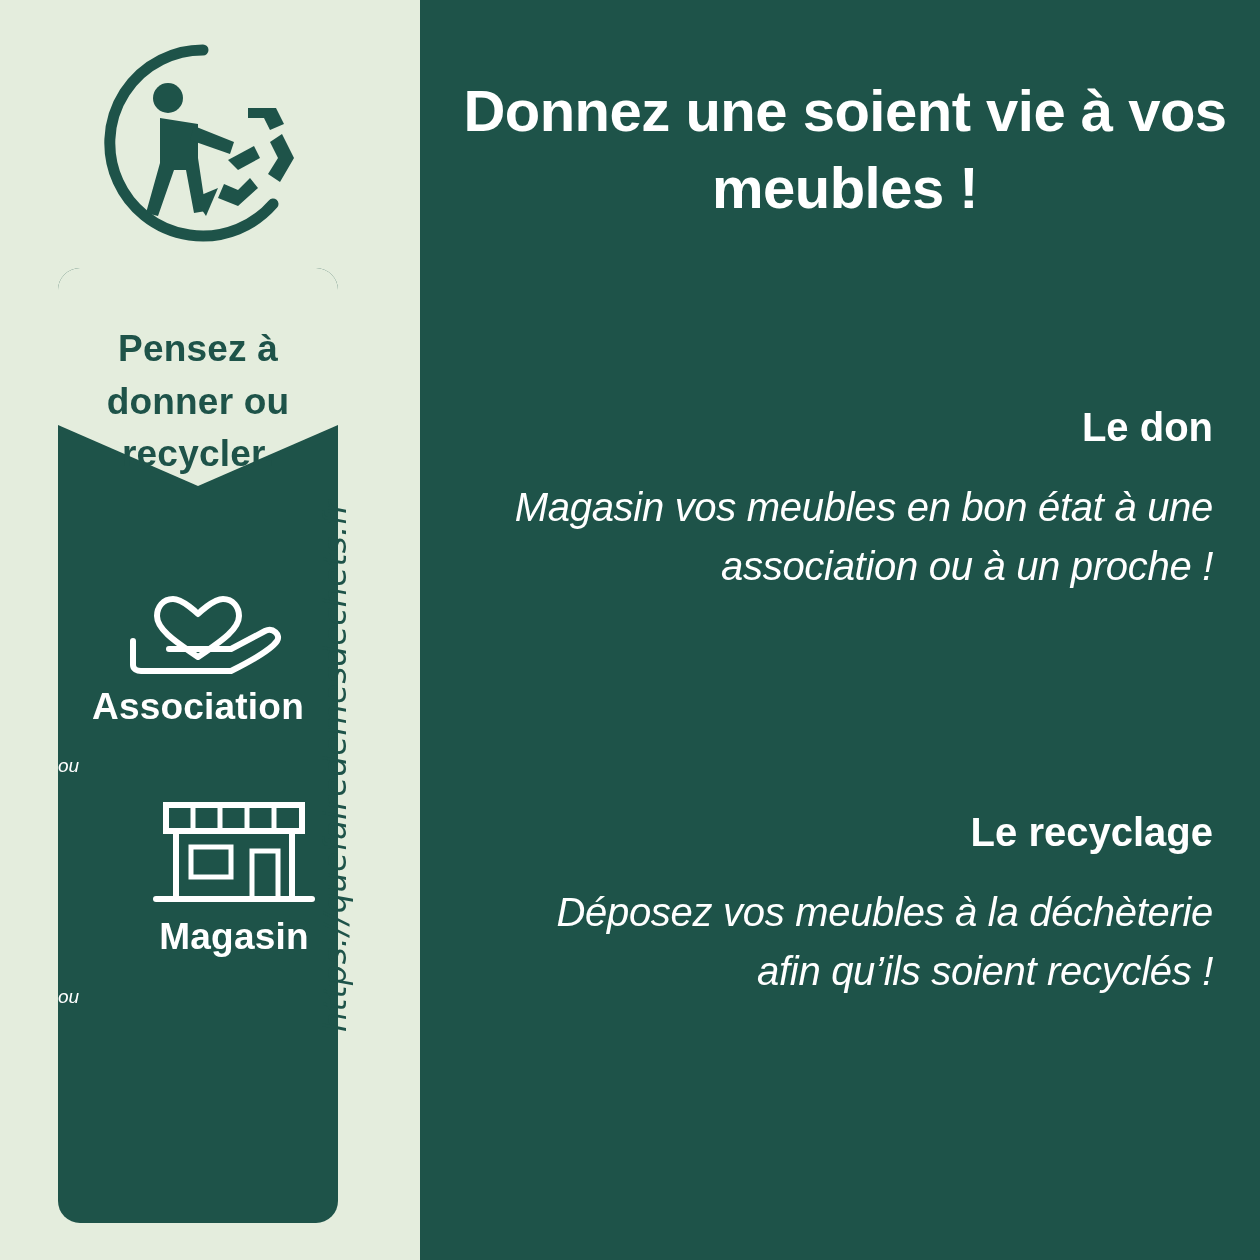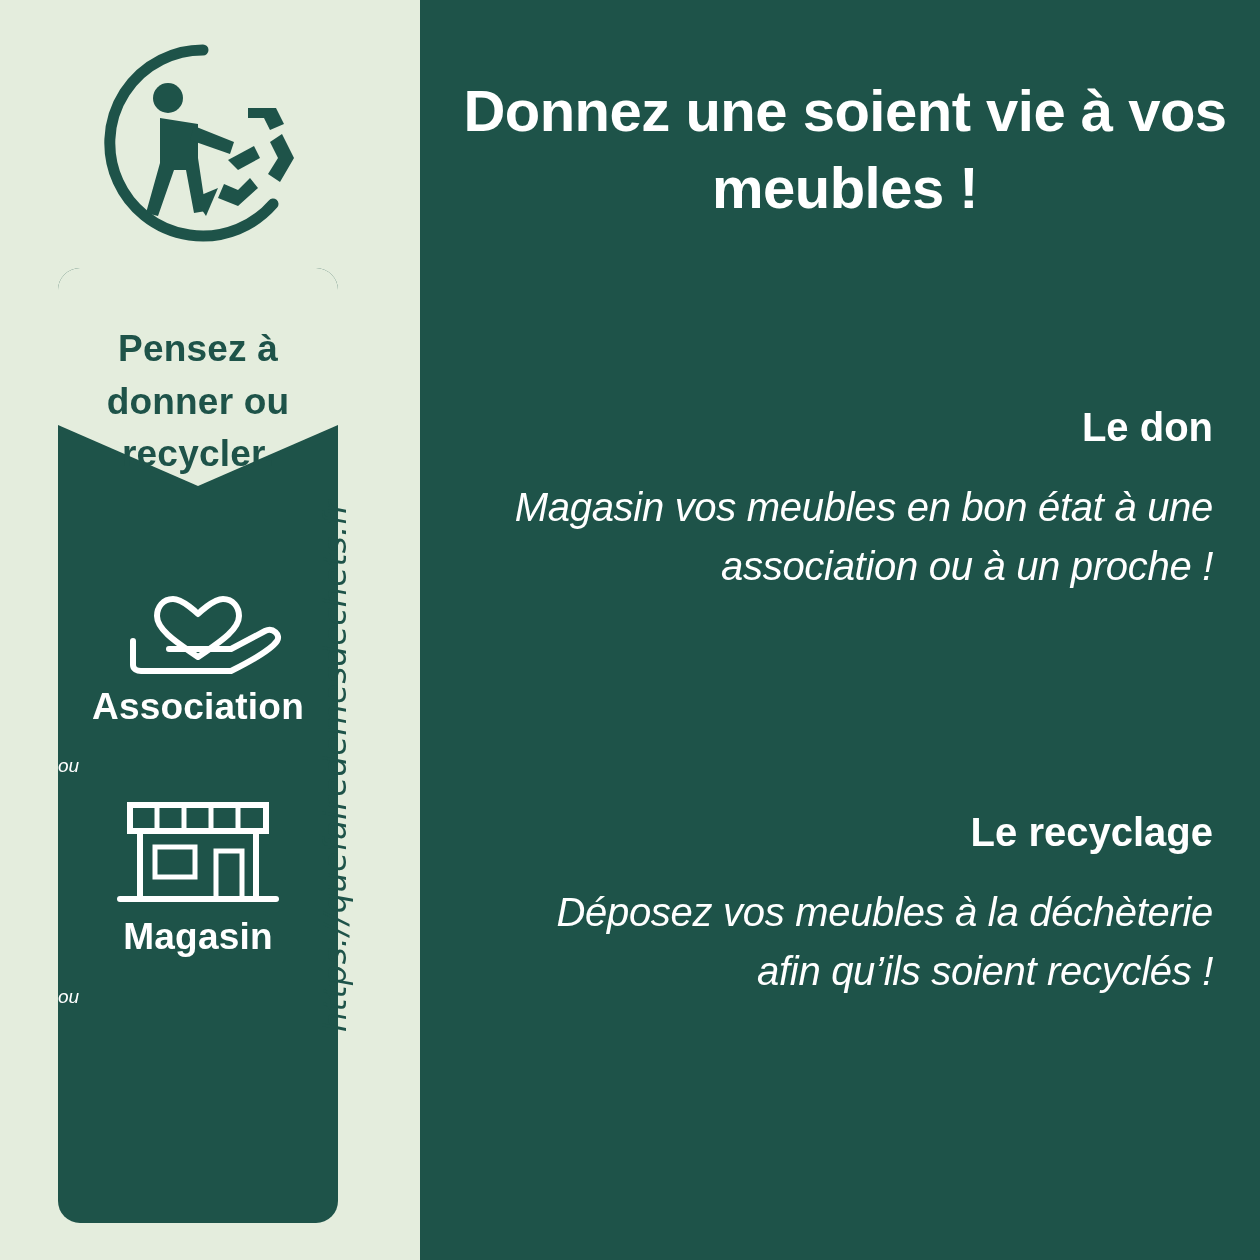--- a/index.html
+++ b/index.html
@@ -109,21 +109,21 @@
     width: 280px;
     left: 0;
     text-align: left;
     color: #ffffff;
     font-size: 19px;
     font-style: italic;
   }
 
   .step-assoc { top: 300px; }
   .or-1       { top: 487px; }
-  .step-shop  { top: 530px; }
+  .step-shop  { top: 530px; margin-left: 36px; }
   .or-2       { top: 718px; }
   .step-dech  { top: 760px; }
 
   
   .url-vertical {
     position: absolute;
     left: 316px;
     top: 500px;
     transform-origin: left top;
     transform: rotate(-90deg) translate(-100%, 0);

